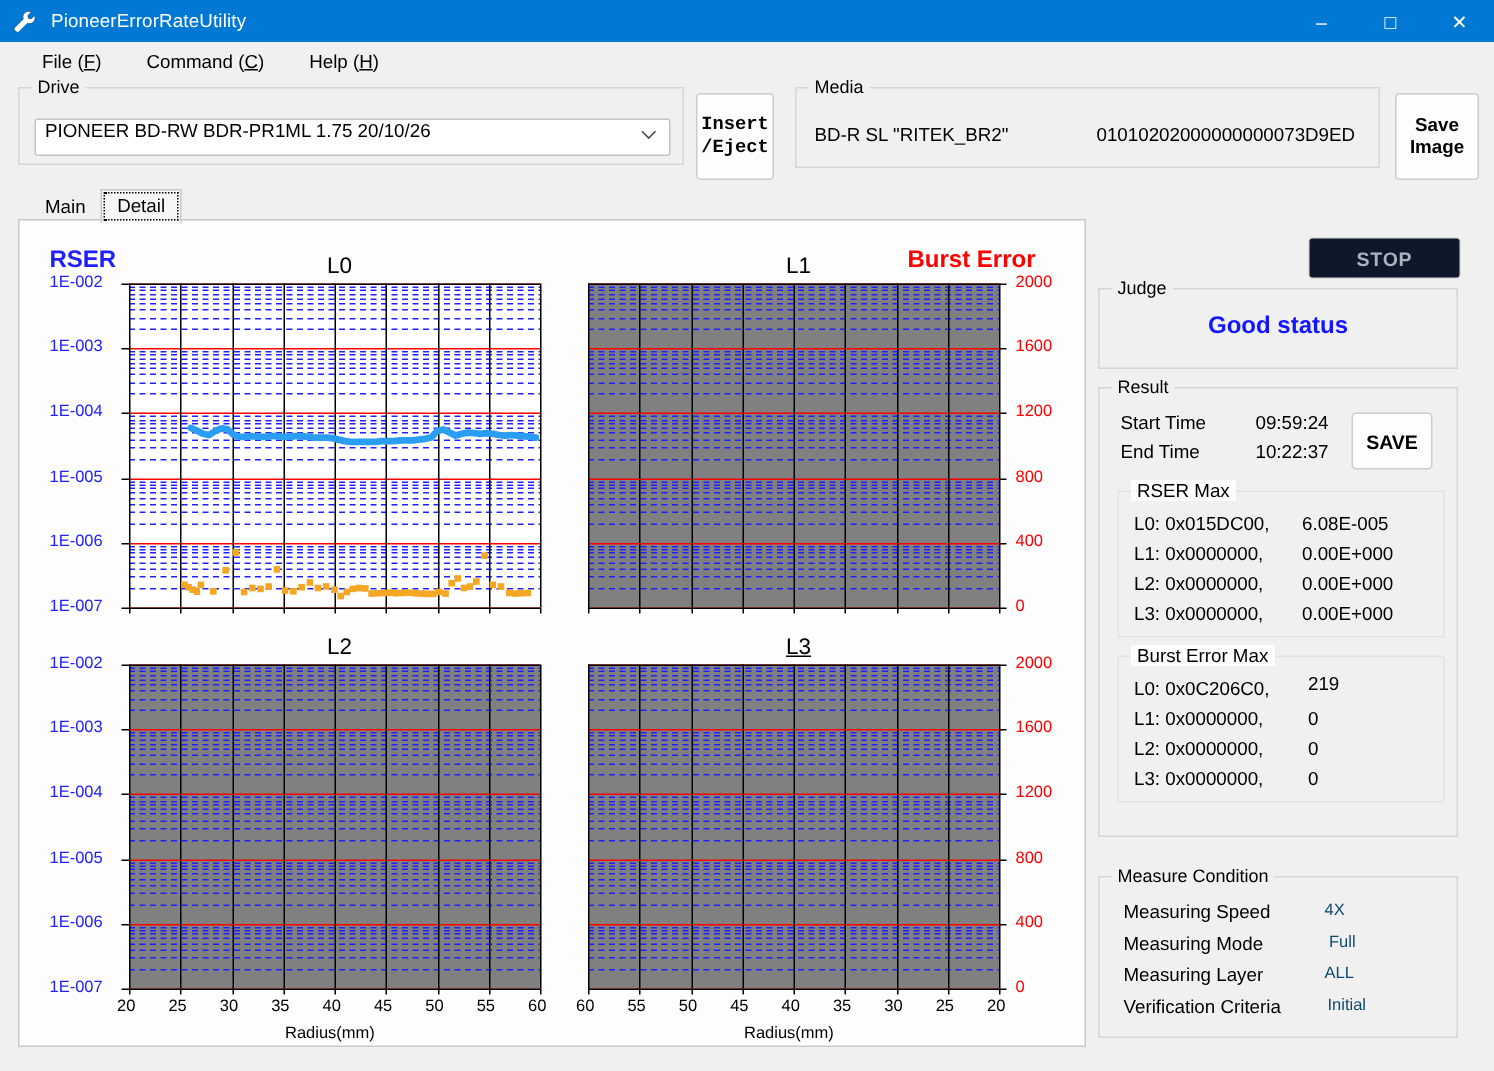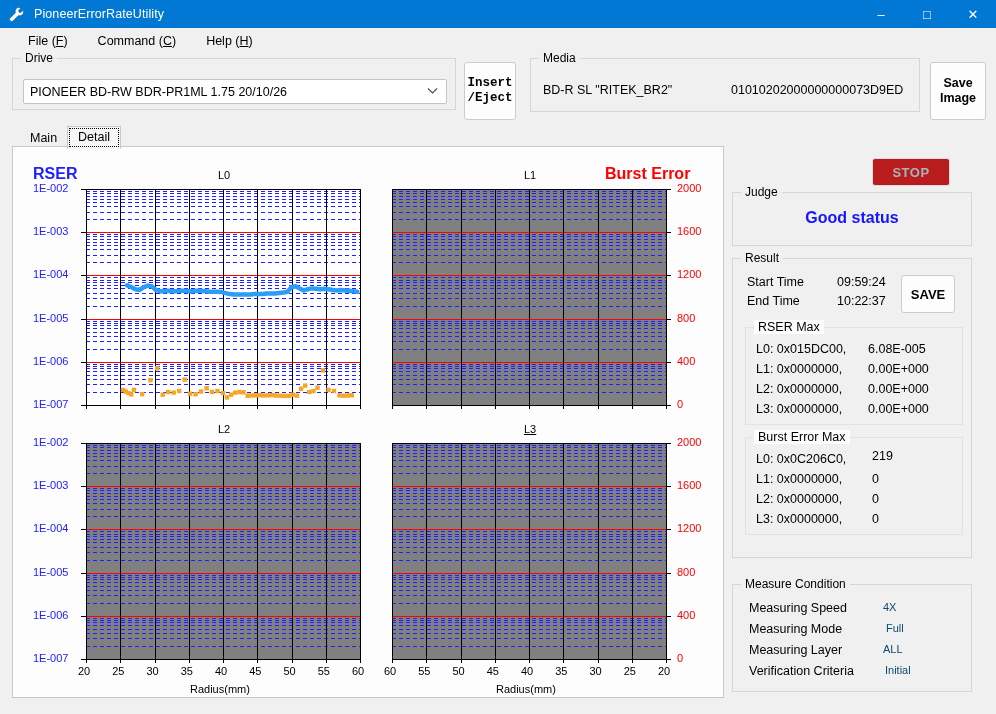--- a/index.html
+++ b/index.html
@@ -36,21 +36,21 @@
   .group > .glabel {
     position:absolute; top:-8px; left:8px; background:#f0f0f0;
     padding: 0 4px; font-size: 12px; color:#000;
   }
 
   
   #drive-group { left:12px; top:58px; width:444px; height:52px; }
   #drive-combo {
     position:absolute; left:10px; top:20px; width:424px; height:25px;
     background:#fff; border:1px solid #c4c4c4; border-radius:2px;
-    display:flex; align-items:center; padding-left:6px; font-size:12.5px; color:#000;
+    display:flex; align-items:flex-start; padding-left:6px; font-size:12.5px; color:#000;
   }
   #drive-combo .chev { position:absolute; right:8px; top:6px; font-size:10px; color:#555; }
 
   .pushbtn {
     position:absolute; background:#fdfdfd; border:1px solid #cccccc; border-radius:3px;
     display:flex; flex-direction:column; align-items:center; justify-content:center;
     font-size:12.5px; font-weight:bold; color:#000; line-height:15px; text-align:center;
   }
   #insert-eject { left:464px; top:62px; width:52px; height:58px;font-family:Liberation Mono, monospace; }
   #save-image   { left:930px; top:62px; width:56px; height:58px; }
@@ -69,31 +69,31 @@
   #content {
     position:absolute; left:12px; top:146px; width:712px; height:552px;
     background:#fdfdfd; border:1px solid #c8c8c8;
   }
 
   
   #chart-area { position:absolute; left:0; top:0; width:100%; height:100%; }
   .axlabel { position:absolute; font-size:11px; color:#2020ff; font-family:"Liberation Sans", sans-serif; white-space:nowrap; }
   .axlabel.red { color:#ff0000; }
   .axlabel.black { color:#000; }
-  .chart-title { position:absolute; font-size:11px; color:#000; }
+  .chart-title { position:absolute; font-size:15px; color:#000; }
   .hdr { position:absolute; font-size:16px; font-weight:bold; }
   .hdr.blue { color:#2020ff; }
   .hdr.red  { color:#ff0000; }
   .xaxis-name { position:absolute; font-size:11px; color:#000; }
 
   
   #right { position:absolute; left:732px; top:146px; width:254px; height:552px; }
   #stop-btn {
-    position:absolute; left:140px; top:12px; width:78px; height:28px;
-    background:#b91c1c; border:1px solid #dcdcdc; border-radius:3px;
+    position:absolute; left:140px; top:12px; width:102px; height:28px;
+    background:#0f172a; border:1px solid #dcdcdc; border-radius:3px;
     display:flex; align-items:center; justify-content:center;
     font-size:13px; font-weight:bold; color:#a8b4bd; letter-spacing:.5px;
   }
   #judge-group { left:0px; top:46px; width:240px; height:54px; }
   #judge-value { position:absolute; left:0; right:0; top:16px; text-align:center;
                  font-size:16px; font-weight:bold; color:#1414ff; }
 
   #result-group { left:0px; top:112px; width:240px; height:300px; }
   .rlabel { position:absolute; font-size:12.5px; color:#000; white-space:nowrap; }
   #save-btn {

